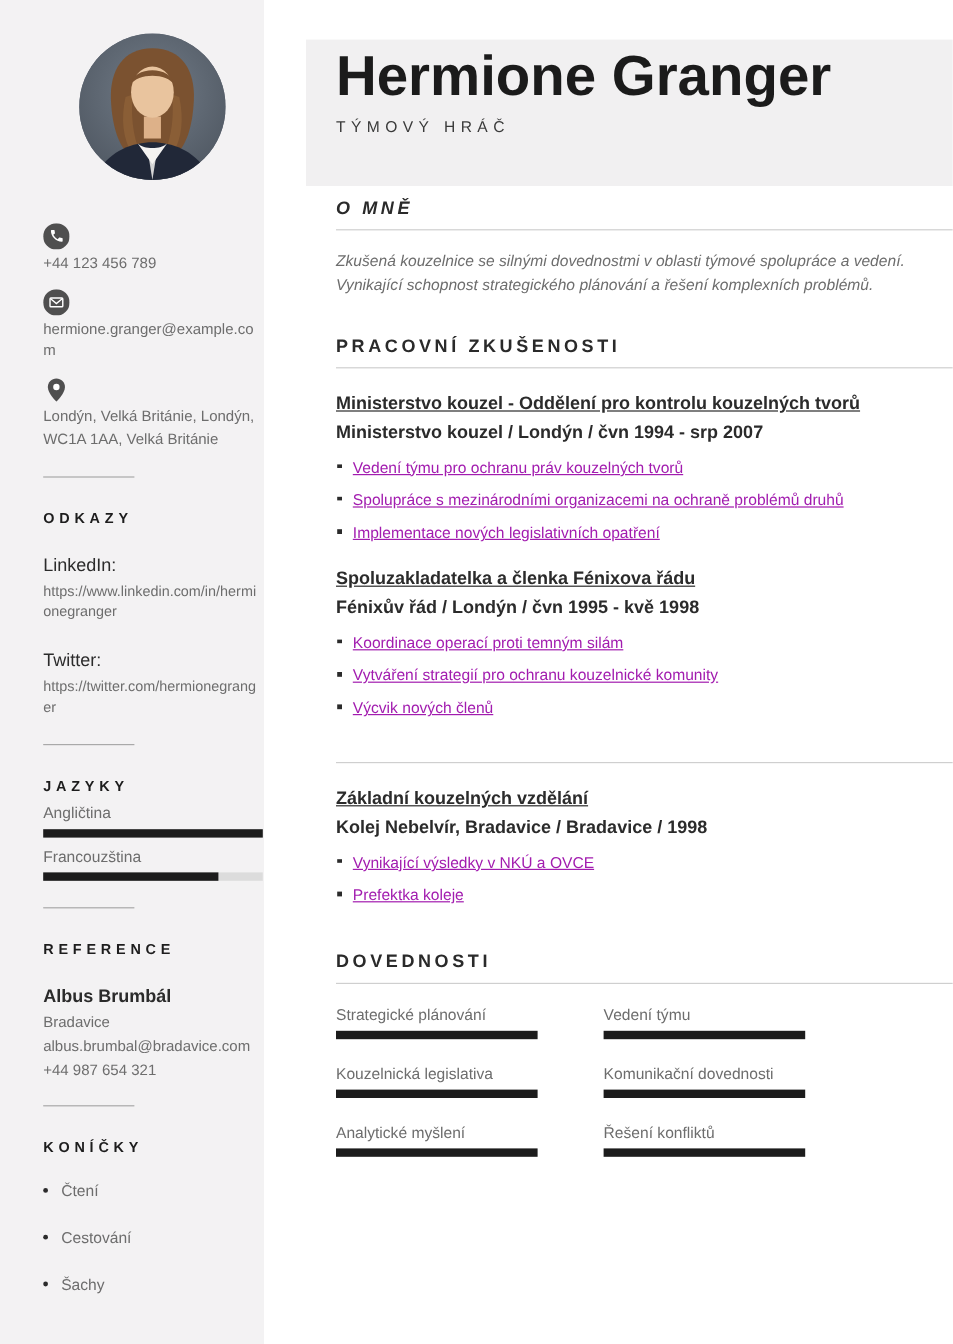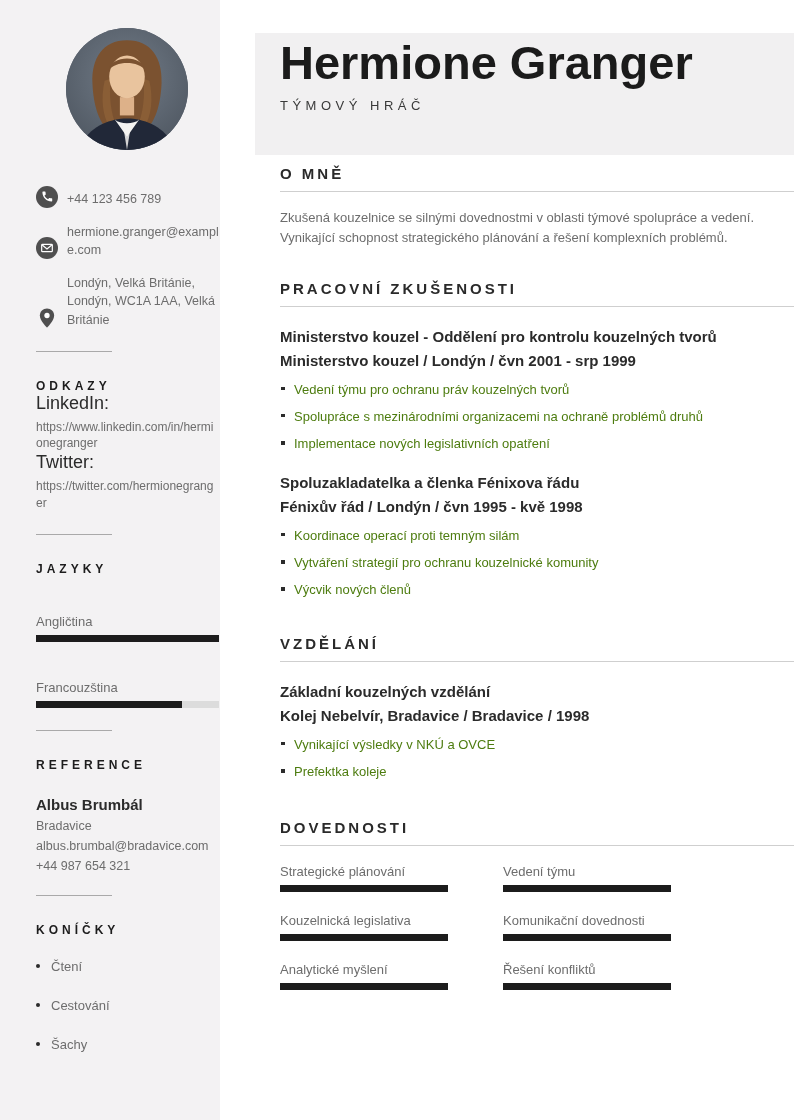--- a/index.html
+++ b/index.html
@@ -19,42 +19,42 @@
     padding:28px 0 0 36px;
   }
   .photo-wrap {
     width:122px; height:122px; border-radius:50%;
     overflow:hidden; margin:0 auto 0 30px;
     background:#5a6270;
   }
   .photo-wrap svg { display:block; width:100%; height:100%; }
 
   .contact { margin-top:36px; width:183px; }
-  .contact-row { display:flex; align-items:flex-end; margin-bottom:13px; }
+  .contact-row { display:flex; align-items:flex-start; margin-bottom:13px;flex-direction:column; }
   .contact-icon { width:22px; min-width:22px; height:22px; margin-right:9px; }
   .contact-icon svg { display:block; width:22px; height:22px; }
   .contact-text {
     font-size:12.5px; color:#6d6d6d; line-height:1.45;
     word-break:break-word; overflow-wrap:anywhere; padding-top:2px;
   }
 
   .side-divider { width:76px; height:1px; background:#a9a9a9; margin-top:22px; }
 
   .side-heading {
     margin-top:27px;
     font-size:12px; font-weight:bold; letter-spacing:4px; color:#1d1d1d;
   }
 
-  .link-label { font-size:18px; color:#2b2b2b; }
+  .link-label { margin-top:24px; font-size:15px; color:#2b2b2b; }
   .link-url {
     margin-top:5px; font-size:12px; color:#6d6d6d; line-height:1.4;
     width:183px; word-break:break-all;
   }
 
-  .lang-item { margin-top:38px; width:183px; }
+  .lang-item { margin-top:8px; width:183px; }
   .lang-name, .skill-name { font-size:13px; color:#6d6d6d; }
   .bar-track { margin-top:6px; height:7px; background:#dcdcdc; width:100%; }
   .bar-fill { height:100%; background:#1c1c1c; }
 
   .ref-name { margin-top:24px; font-size:15px; font-weight:600; color:#2b2b2b; }
   .ref-line { margin-top:6px; font-size:12.5px; color:#6d6d6d; }
 
   .hobby-list { list-style:none; margin-top:22px; }
   .hobby-list li {
     position:relative; padding-left:15px;
@@ -79,38 +79,38 @@
     margin-top:9px; font-size:13px; letter-spacing:4.5px; color:#3a3a3a;
   }
 
   .section { padding-left:25px; }
   .section-heading {
     font-size:15px; font-weight:bold; letter-spacing:3px; color:#2a2a2a;
     margin-bottom:9px;
   }
   .rule { height:1px; background:#cfcfcf; }
 
-  .about-section { margin-top:10px; }
+  .about-section { margin-top:10px;font-style:italic; }
   .about-text {
     margin-top:16px; max-width:500px;
     font-size:13px; color:#6d6d6d; line-height:1.55;
   }
 
   .exp-section { margin-top:32px; }
   .edu-section { margin-top:36px; }
   .skills-section { margin-top:38px; }
 
   .entry { margin-top:19px; }
   .entry + .entry { }
-  .entry-title { font-size:15px; font-weight:600; color:#2b2b2b; line-height:1.45; }
+  .entry-title { font-size:15px; font-weight:600; color:#2b2b2b; line-height:1.45;text-decoration:underline; }
   .entry-meta  { font-size:15px; font-weight:600; color:#2b2b2b; line-height:1.45; margin-top:2px; }
   .entry-bullets { list-style:none; margin-top:9px; }
   .entry-bullets li {
     position:relative; padding-left:14px;
-    font-size:13px; color:#4d7c0f; margin-bottom:9px; line-height:1.4;
+    font-size:13px; color:#a21caf; margin-bottom:9px; line-height:1.4;text-decoration:underline;
   }
   .entry-bullets li::before {
     content:""; position:absolute; left:1px; top:6px;
     width:3.5px; height:3.5px; background:#2b2b2b;
   }
 
   .skills-grid {
     margin-top:18px;
     display:grid; grid-template-columns:168px 168px;
     column-gap:55px; row-gap:21px;
@@ -234,41 +234,40 @@
     <div class="rule"></div>
     <p class="about-text">Zkušená kouzelnice se silnými dovednostmi v oblasti týmové spolupráce a vedení. Vynikající schopnost strategického plánování a řešení komplexních problémů.</p>
   </section>
 
   <section class="section exp-section">
     <div class="section-heading">PRACOVNÍ ZKUŠENOSTI</div>
     <div class="rule"></div>
 
     <div class="entry">
       <div class="entry-title">Ministerstvo kouzel - Oddělení pro kontrolu kouzelných tvorů</div>
-      <div class="entry-meta">Ministerstvo kouzel / Londýn / čvn 2001 - srp 1999</div>
+      <div class="entry-meta">Ministerstvo kouzel / Londýn / čvn 1994 - srp 2007</div>
       <ul class="entry-bullets">
         <li>Vedení týmu pro ochranu práv kouzelných tvorů</li>
         <li>Spolupráce s mezinárodními organizacemi na ochraně problémů druhů</li>
         <li>Implementace nových legislativních opatření</li>
       </ul>
     </div>
 
     <div class="entry">
       <div class="entry-title">Spoluzakladatelka a členka Fénixova řádu</div>
       <div class="entry-meta">Fénixův řád / Londýn / čvn 1995 - kvě 1998</div>
       <ul class="entry-bullets">
         <li>Koordinace operací proti temným silám</li>
         <li>Vytváření strategií pro ochranu kouzelnické komunity</li>
         <li>Výcvik nových členů</li>
       </ul>
     </div>
   </section>
 
   <section class="section edu-section">
-    <div class="section-heading">VZDĚLÁNÍ</div>
     <div class="rule"></div>
 
 
     <div class="entry">
       <div class="entry-title">Základní kouzelných vzdělání</div>
       <div class="entry-meta">Kolej Nebelvír, Bradavice / Bradavice / 1998</div>
       <ul class="entry-bullets">
         <li>Vynikající výsledky v NKÚ a OVCE</li>
         <li>Prefektka koleje</li>
       </ul>

